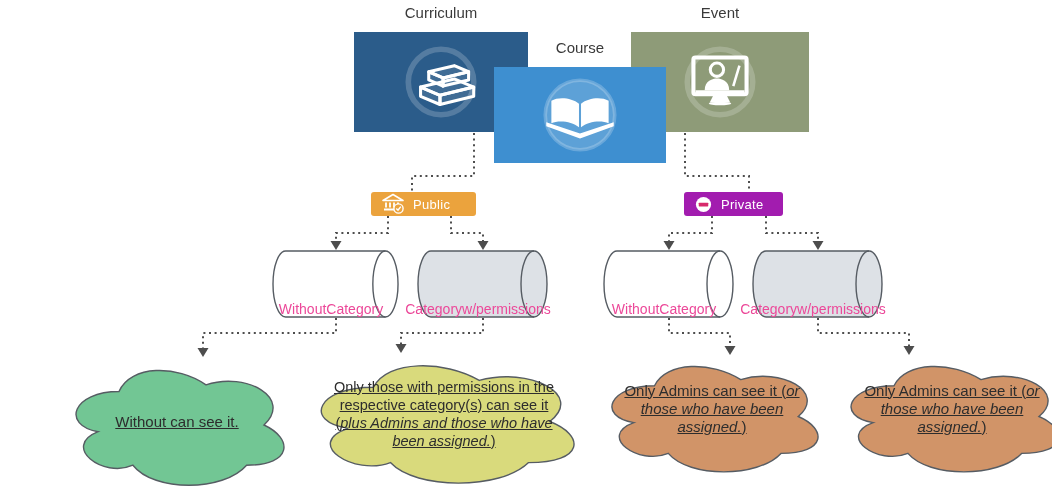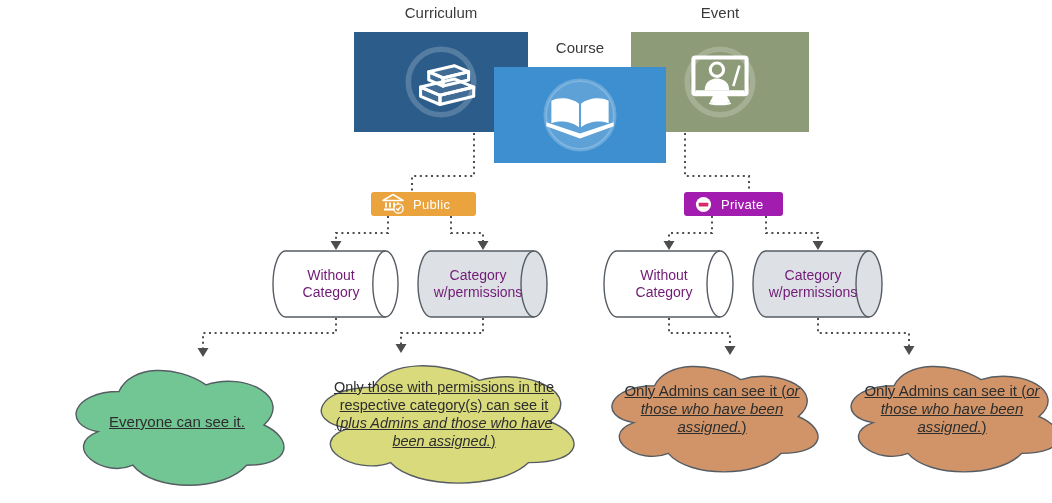--- a/index.html
+++ b/index.html
@@ -13,23 +13,23 @@
   .tile svg { display:block; }
   .ring  { fill:none; stroke:rgba(255,255,255,0.20); stroke-width:5.5; }
   .badge {
     position:absolute; z-index:4; box-sizing:border-box; height:24px;
     display:flex; align-items:center; gap:8px; padding:4px 10px;
     border-radius:3px; color:#ffffff; font-size:13px; letter-spacing:0.3px;
   }
   .cylinder { position:absolute; z-index:3; }
   .cylinder svg { position:absolute; left:0; top:0; width:100%; height:100%; overflow:visible; }
   .cyl-text {
-    position:absolute; inset:0; display:flex; flex-direction:column;
-    align-items:center; justify-content:center; text-align:center;
-    font-size:14px; line-height:17px; color:#701a75; padding-right:10px;
+    position:absolute; inset:0; display:flex; flex-direction:row;
+    align-items:flex-end; justify-content:center; text-align:center;
+    font-size:14px; line-height:17px; color:#ec4899; padding-right:10px;
   }
   .cloud { position:absolute; z-index:2; }
   .cloud svg { position:absolute; left:0; top:0; width:100%; height:100%; }
   .cloud-text {
     position:absolute; inset:0; display:flex; align-items:center; justify-content:center;
     text-align:center; color:#2d2d2d; font-size:14.5px; line-height:18px;text-decoration:underline;
   }
   .em { font-style:italic; }
   .shapeline { stroke:#565c63; stroke-width:1.4px; vector-effect:non-scaling-stroke; }
   #connector-layer { position:absolute; inset:0; z-index:5; pointer-events:none; color:#4d4d4d; }
@@ -166,21 +166,21 @@
       <span>Category</span>
         <span>w/permissions</span>
     </div>
   </div>
 
   <div class="cloud" style="left:25px; top:358px; width:232px; height:134px;">
     <svg viewBox="0 0 100 60" preserveAspectRatio="none">
       <path class="shapeline" d="M25 15 C5 15 0 30 16 33 C0 39.6 18 54 31 48 C40 60 70 60 80 48 C100 48 100 36 87.5 30 C100 18 80 6 62.5 12 C50 3 30 3 25 15 Z" style="fill: rgb(114, 198, 148);"></path>
     </svg>
     <div class="cloud-text" style="padding:8px 26px 14px; font-size:15px;">
-      <div><span>Everyone can see it.</span></div>
+      <div><span>Without can see it.</span></div>
     </div>
   </div>
 
   <div class="cloud" style="left:267px; top:353px; width:282px; height:137px;">
     <svg viewBox="0 0 100 60" preserveAspectRatio="none">
       <path class="shapeline" d="M25 15 C5 15 0 30 16 33 C0 39.6 18 54 31 48 C40 60 70 60 80 48 C100 48 100 36 87.5 30 C100 18 80 6 62.5 12 C50 3 30 3 25 15 Z" style="fill: rgb(217, 218, 124);"></path>
     </svg>
     <div class="cloud-text" style="padding:8px 28px 24px;">
       <div><span>Only those with permissions in the respective category(s) can see it (</span><span class="em">plus Admins and those who have been assigned.</span><span>)</span></div>
     </div>

